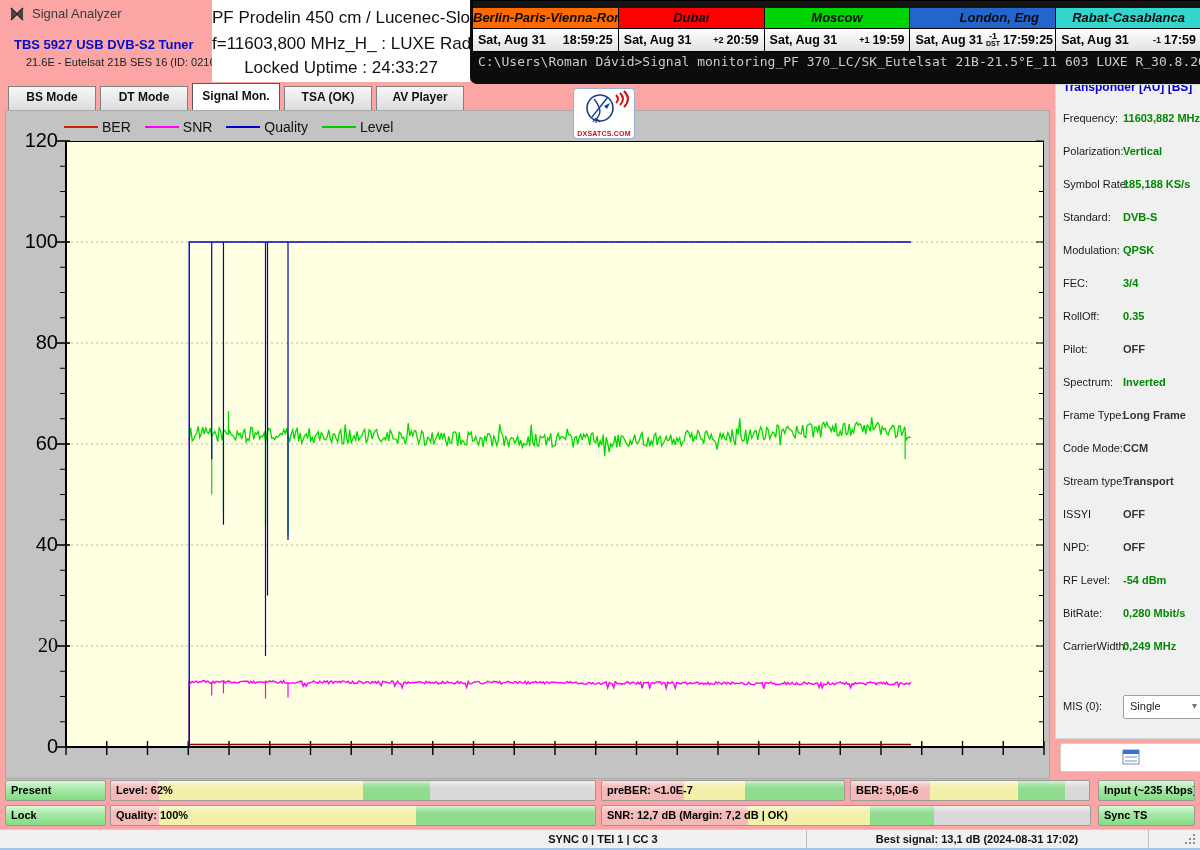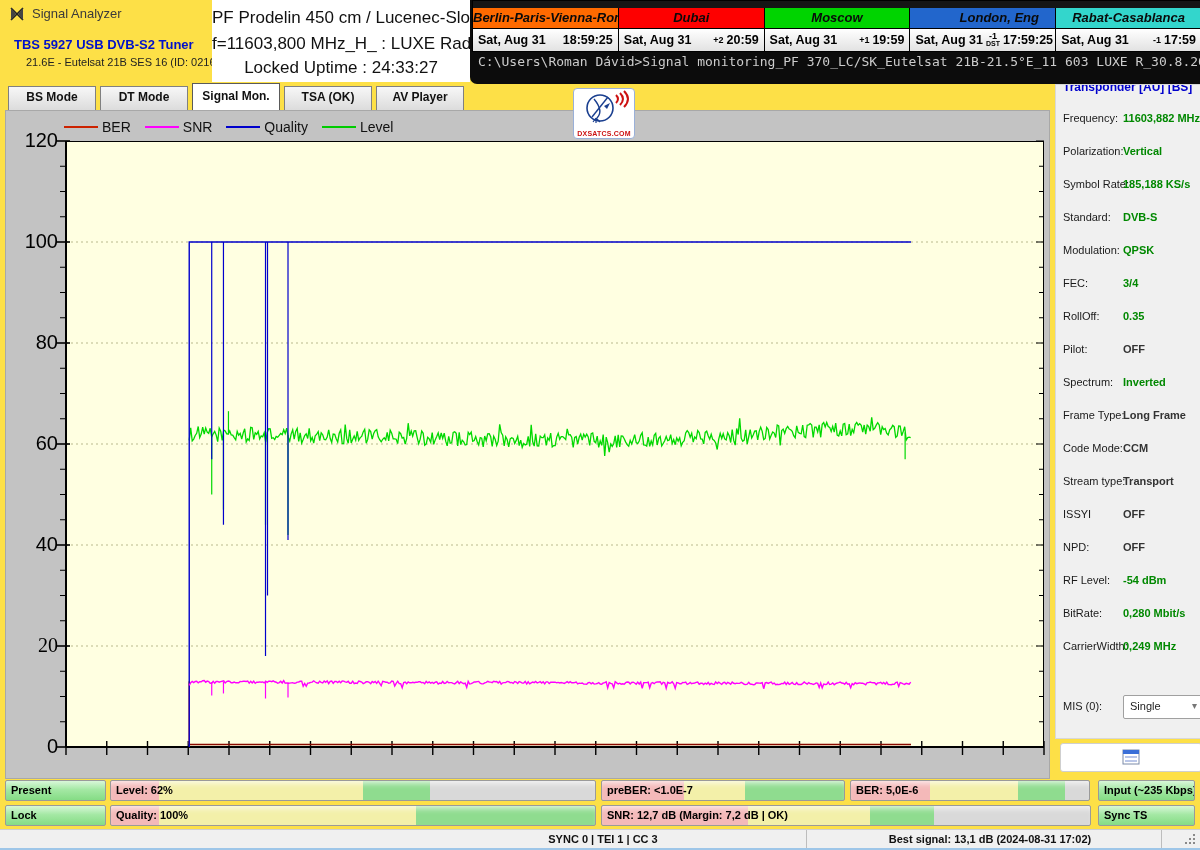--- a/index.html
+++ b/index.html
@@ -1,17 +1,17 @@
 <!DOCTYPE html>
 <html><head>
 <meta charset="utf-8">
 <style>
   html,body{margin:0;padding:0;width:1200px;height:850px;overflow:hidden;
     font-family:"Liberation Sans",sans-serif;background:#f0f0f0;}
-  #app{position:absolute;left:0;top:0;width:1200px;height:850px;background:#fde047;}
+  #app{position:absolute;left:0;top:0;width:1200px;height:850px;background:#fca5a5;}
   .abs{position:absolute;}
   
   #titlebar{left:0;top:0;width:470px;height:30px;}
   #app-icon{left:9px;top:6px;width:16px;height:16px;}
   #app-title{left:32px;top:6px;font-size:13px;color:#3a3a3a;}
   #tuner-name{left:14px;top:37px;font-size:13px;font-weight:bold;color:#0011cc;}
   #tuner-info{left:26px;top:56px;font-size:11px;color:#222;}
   
   #header-panel{left:212px;top:0;width:258px;height:82px;background:#ffffff;text-align:center;color:#111;}
   #header-panel .hl{position:absolute;left:0;width:100%;font-size:17px;white-space:nowrap;}
@@ -380,16 +380,16 @@
   <div class="abs" id="statusbar">
     <div id="grip">
         <i style="left: 9px; top: 9px;"></i>
         <i style="left: 9px; top: 5px;"></i>
         <i style="left: 5px; top: 9px;"></i>
         <i style="left: 9px; top: 1px;"></i>
         <i style="left: 5px; top: 5px;"></i>
         <i style="left: 1px; top: 9px;"></i>
       </div>
       <div class="sb-cell" style="left: 400px; width: 406px;">SYNC 0 | TEI 1 | CC 3</div>
-      <div class="sb-cell" style="left: 806px; width: 342px; margin-left: 13px;">Best signal: 13,1 dB (2024-08-31 17:02)</div>
+      <div class="sb-cell" style="left: 806px; width: 342px;">Best signal: 13,1 dB (2024-08-31 17:02)</div>
     </div>
   <div class="abs" id="bottom-edge"></div>
 </div>
 
 </body></html>

